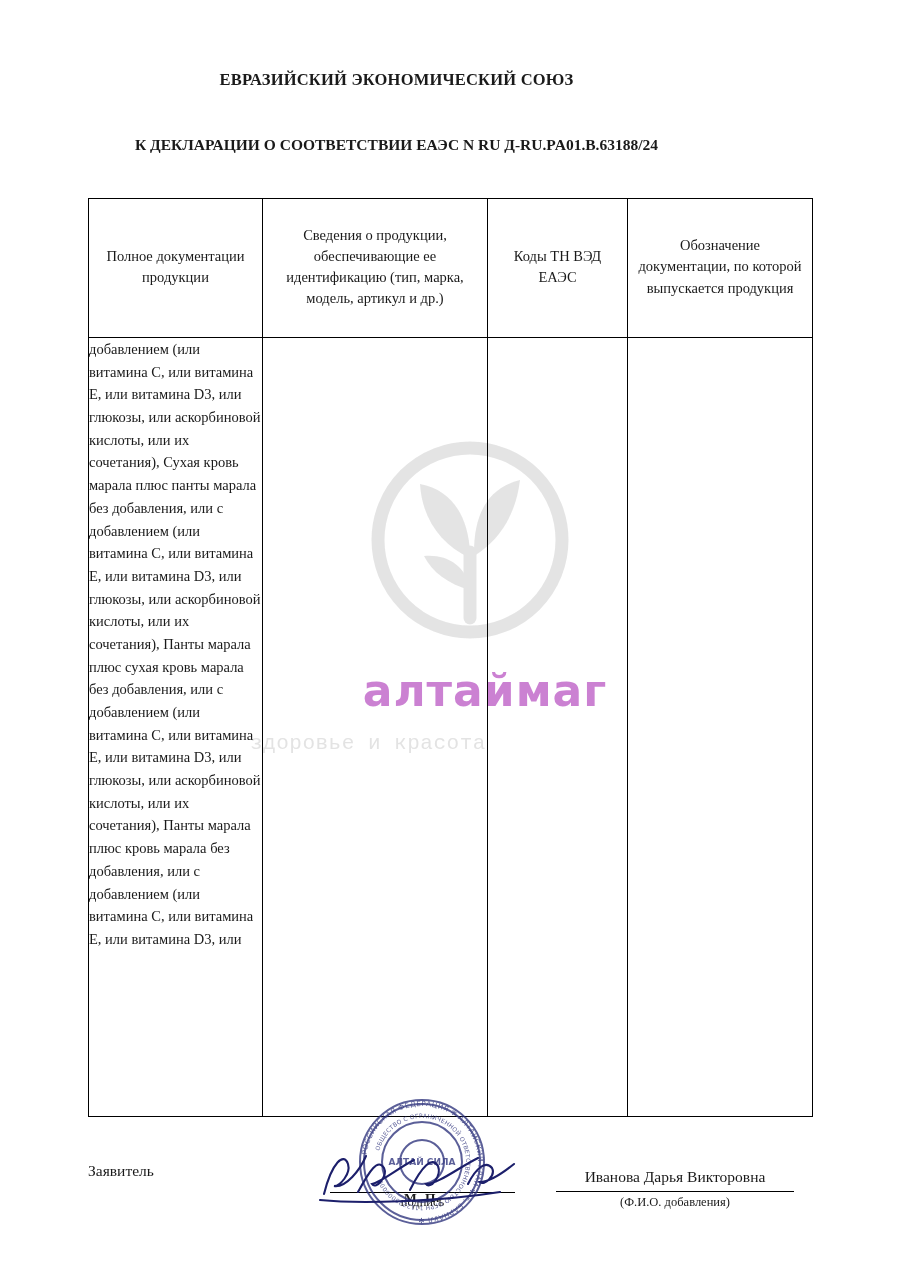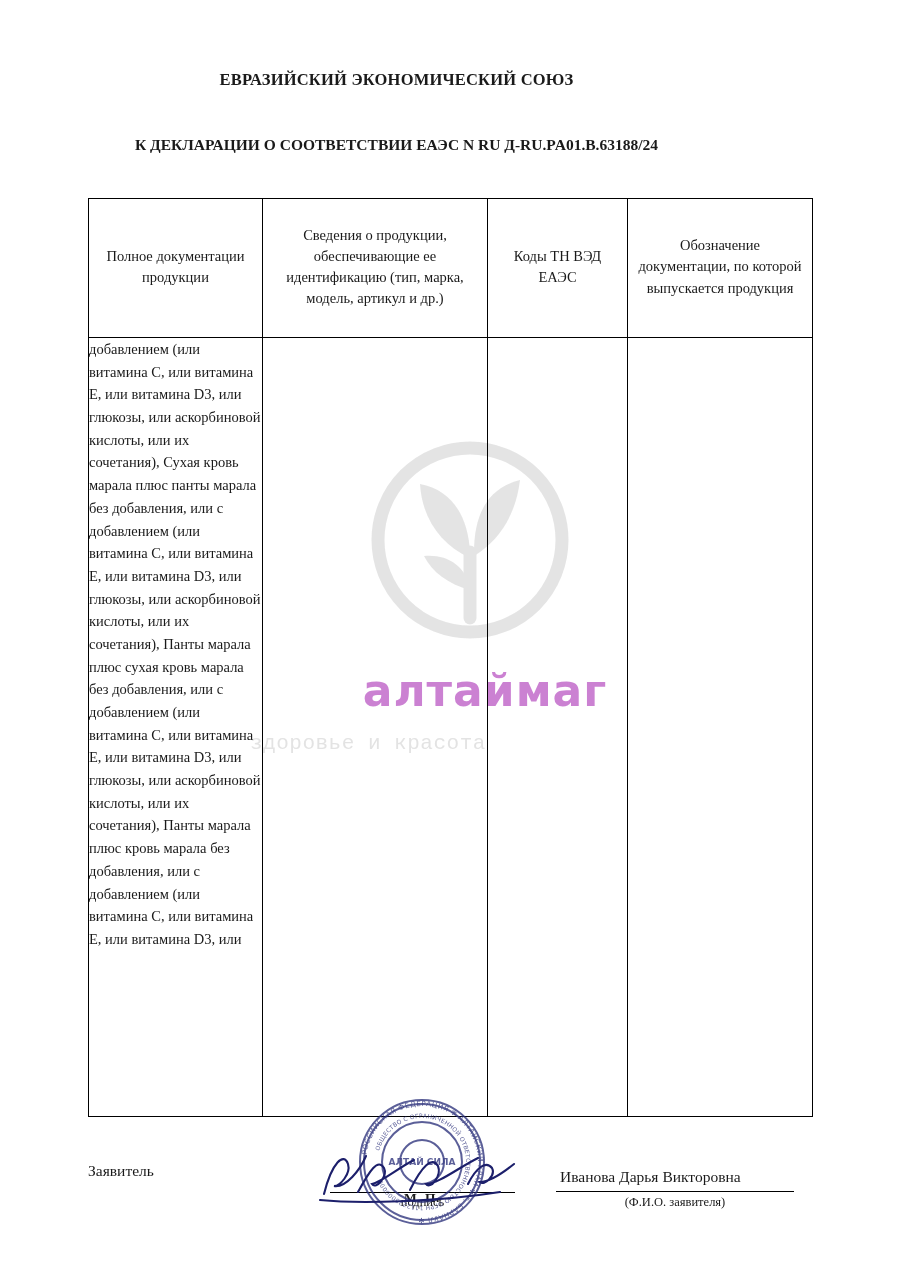--- a/index.html
+++ b/index.html
@@ -163,20 +163,21 @@
     top: 50px;
     font-size: 13.5px;
     font-weight: bold;
     letter-spacing: 0.5px;
   }
   .name-line {
     position: absolute;
     left: 560px;
     top: 28px;
     width: 230px;
+    text-align: center;
     font-size: 15.5px;
   }
   .name-under {
     position: absolute;
     left: 556px;
     top: 51px;
     width: 238px;
     border-bottom: 1px solid #000;
   }
   .name-caption {
@@ -291,16 +292,16 @@
         </g>
       </svg>
     </div>
 
     <div class="sig-under"></div>
     <div class="sig-caption">подпись</div>
     <div class="mp-label">М. П.</div>
 
     <div class="name-line">Иванова Дарья Викторовна</div>
     <div class="name-under"></div>
-    <div class="name-caption">(Ф.И.О. заявителя)</div>
+    <div class="name-caption">(Ф.И.О. добавления)</div>
   </div>
 
 </div>
 
 </body></html>

